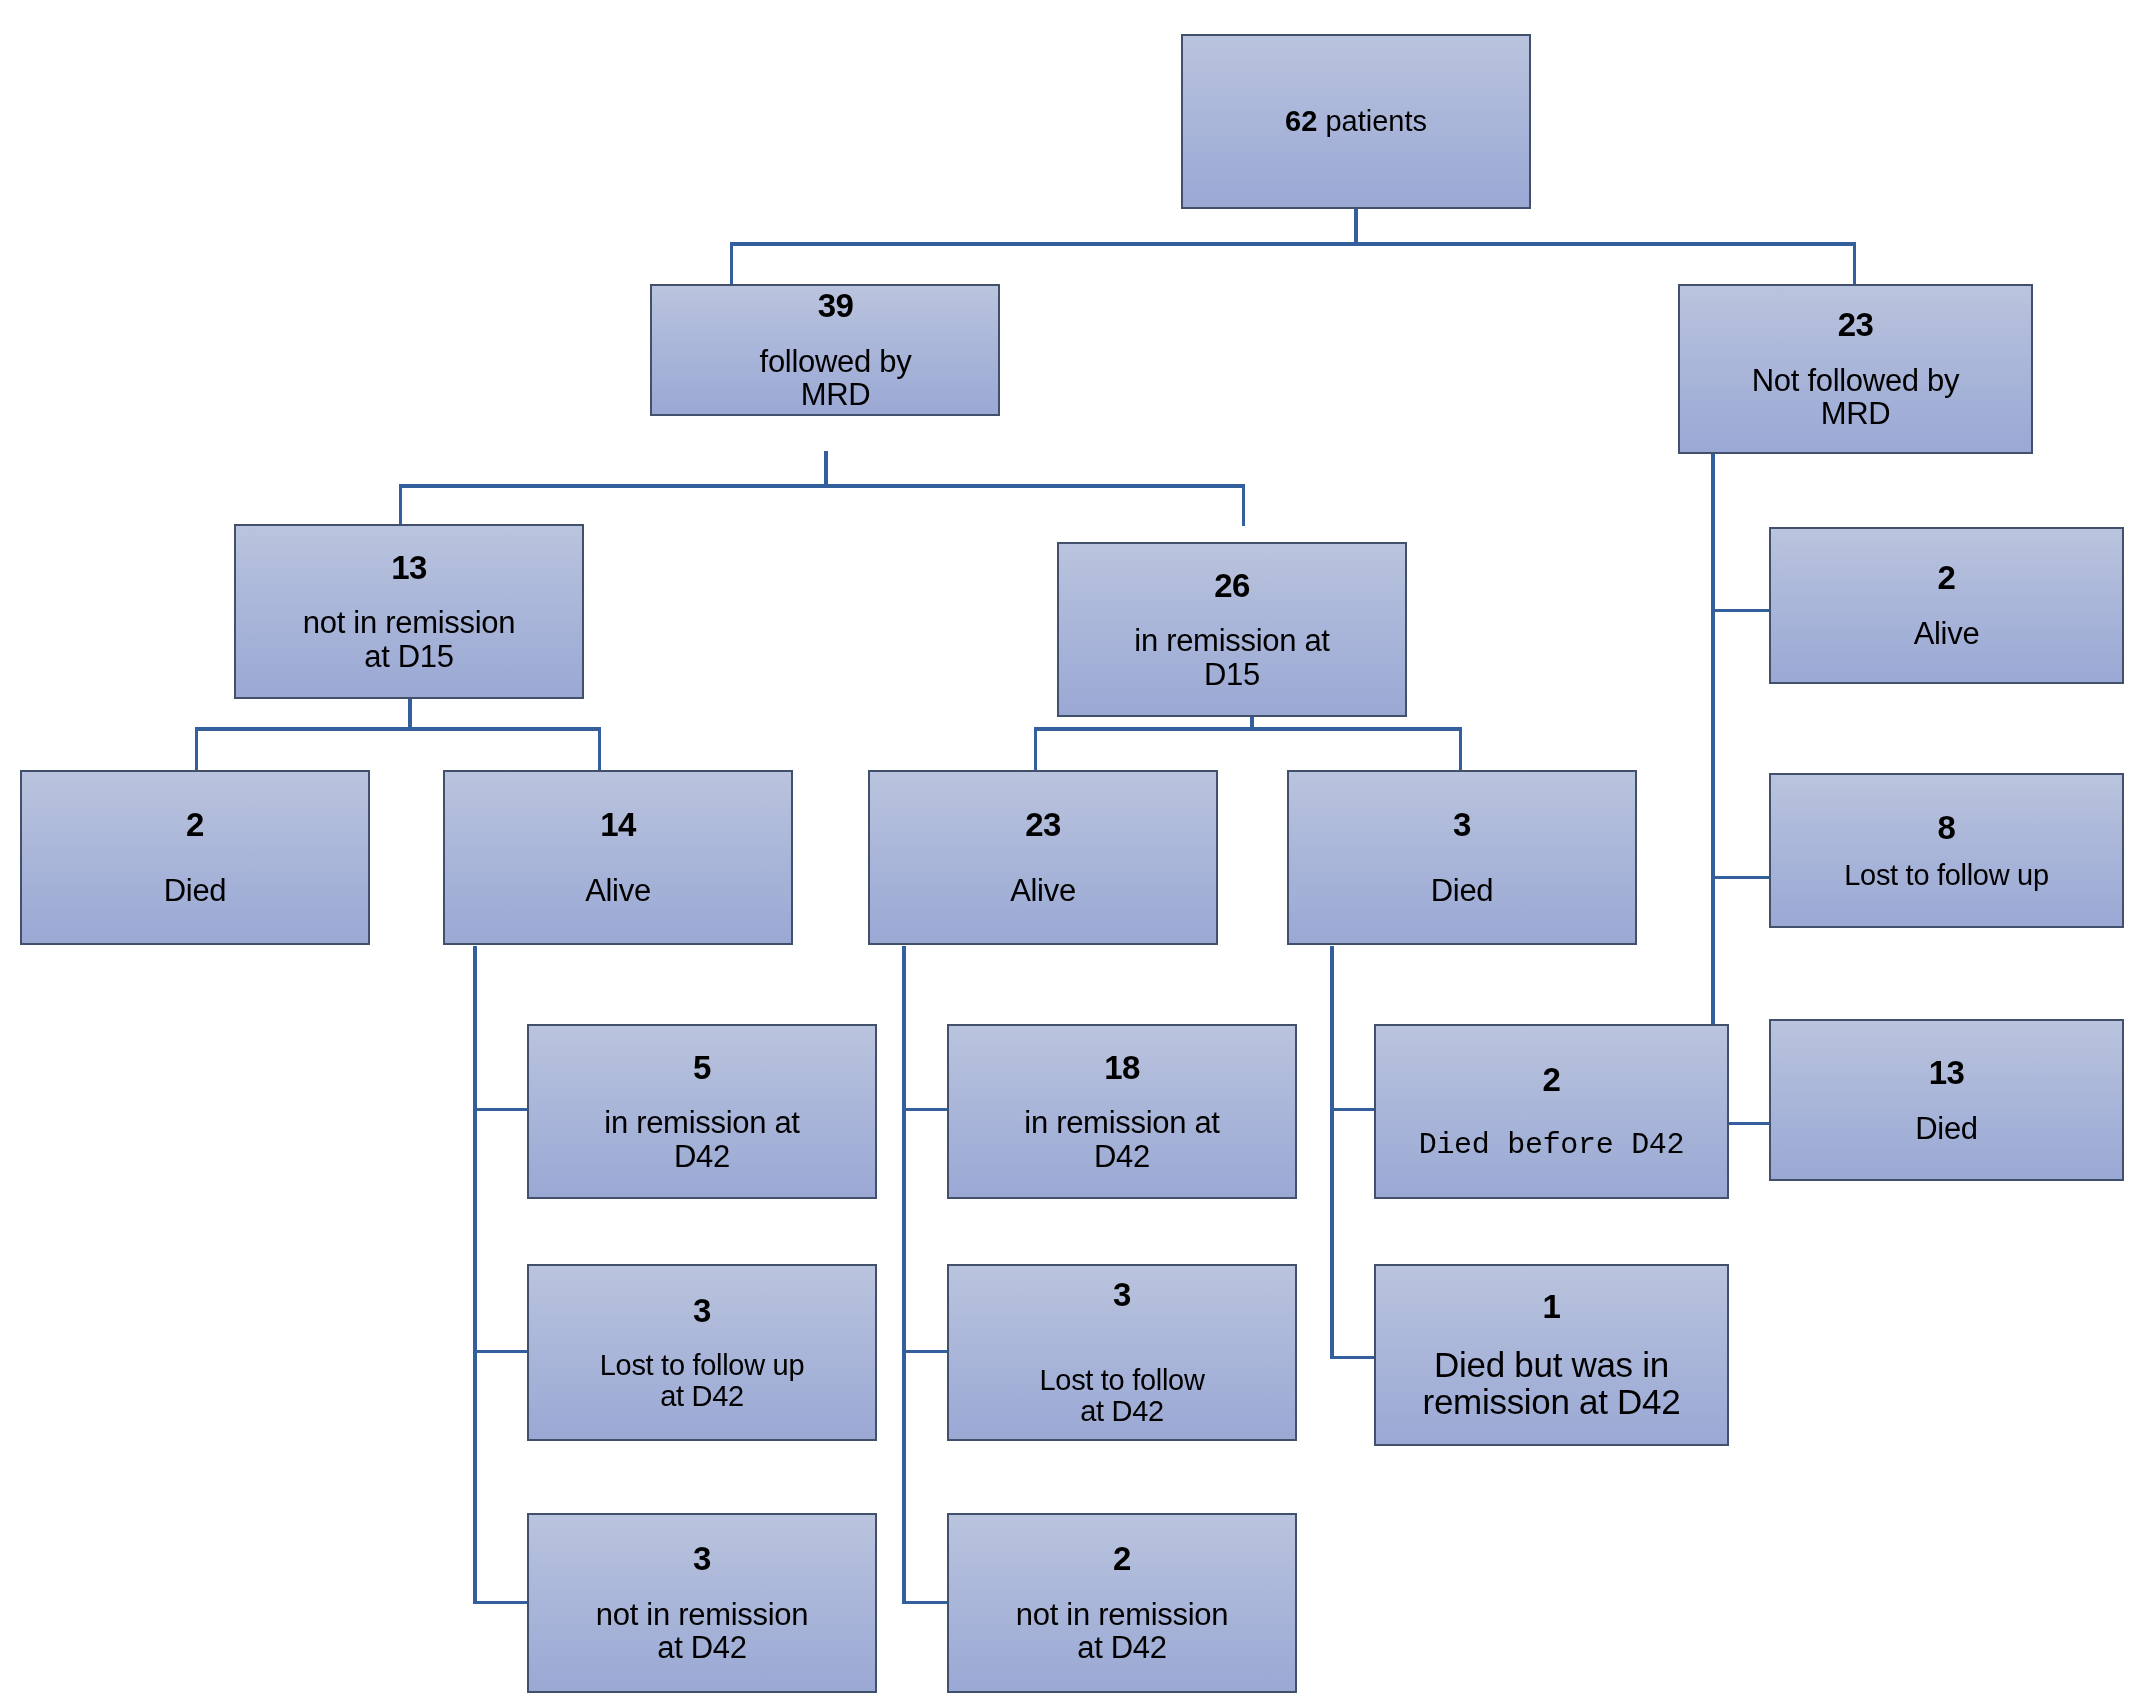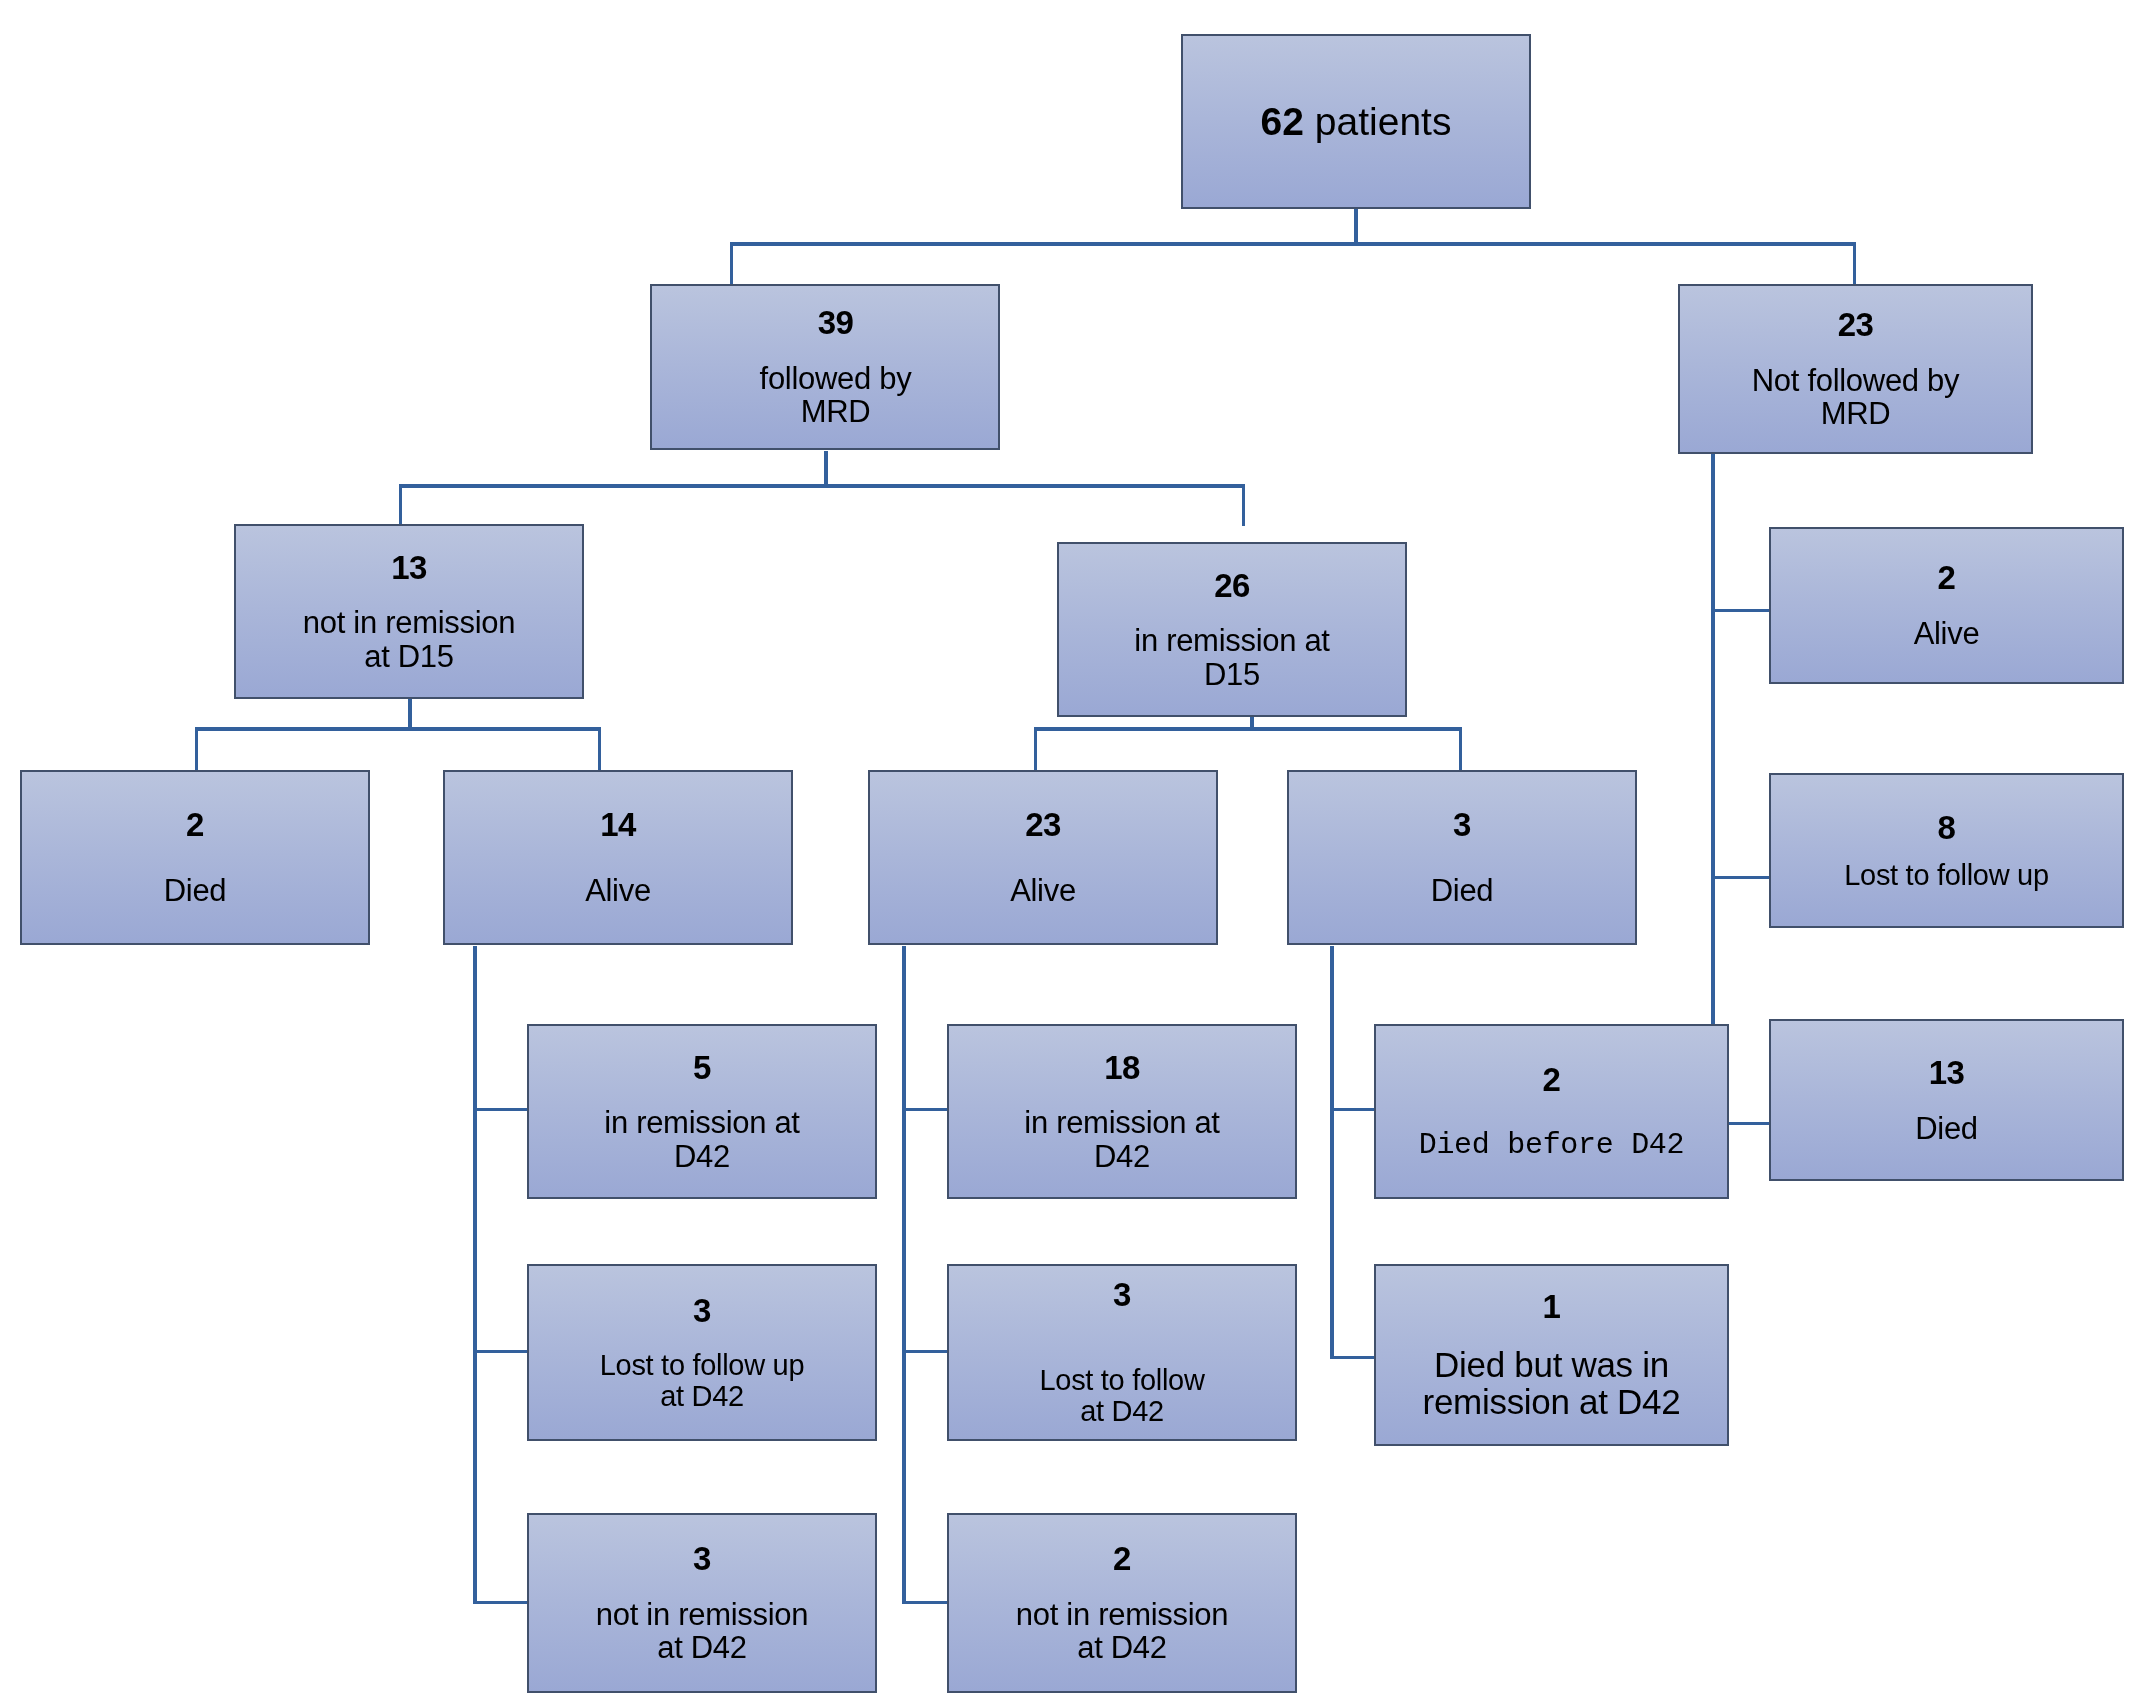--- a/index.html
+++ b/index.html
@@ -99,24 +99,24 @@
 
   <div class="conn v" style="left:1711px; top:451px; width:4px; height:674px;"></div>
   <div class="conn thin h" style="left:1714px; top:609px; width:56px; height:2.5px;"></div>
   <div class="conn thin h" style="left:1714px; top:876px; width:56px; height:2.5px;"></div>
   <div class="conn thin h" style="left:1714px; top:1122px; width:56px; height:2.5px;"></div>
 
   <div class="node" style="left:1181px; top:34px; width:350px; height:175px;">
     <span class="count" style="visibility: hidden;">62</span>
   </div>
   <div style="position:absolute; left:1181px; top:34px; width:350px; height:175px; display:flex; align-items:center; justify-content:center; z-index:6; pointer-events:none;">
-    <span style="font-size:39px;"><b>62</b><span style="font-weight:normal;">&nbsp;</span><span>patients</span></span>
-  </div>
-
-  <div class="node gap-md" style="left:650px; top:284px; width:350px; height:166px;padding-left:24px;">
+    <span style="font-size:29px;"><b>62</b><span style="font-weight:normal;">&nbsp;</span><span>patients</span></span>
+  </div>
+
+  <div class="node gap-md" style="left:650px; top:284px; width:350px; height:132px;padding-left:24px;">
     <span class="count">39</span>
     <span class="label">followed by
 MRD</span>
   </div>
 
   <div class="node gap-md" style="left:1678px; top:284px; width:355px; height:170px;">
     <span class="count">23</span>
     <span class="label">Not followed by
 MRD</span>
   </div>

